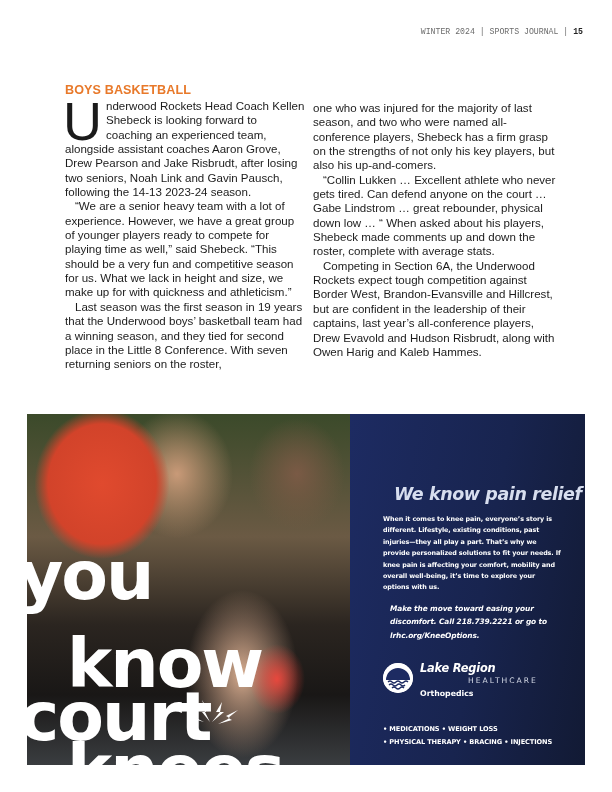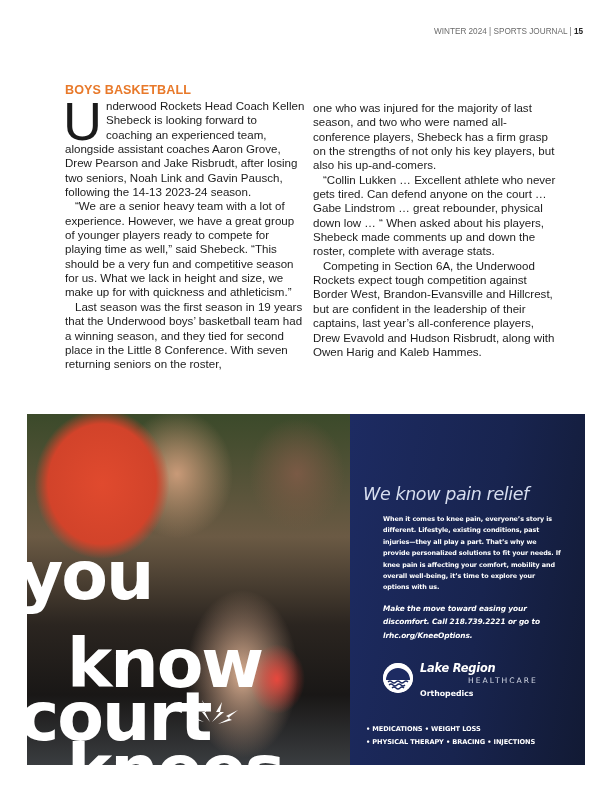--- a/index.html
+++ b/index.html
@@ -1,17 +1,17 @@
 <!DOCTYPE html>
 <html><head>
 <meta charset="utf-8">
 <style>
   html,body{margin:0;padding:0;background:#ffffff;}
   body{width:612px;height:792px;position:relative;overflow:hidden;font-family:"Liberation Sans",sans-serif;}
-  .running-head{position:absolute;top:27px;right:29px;font-family:Liberation Sans, sans-serif;font-size:8.2px;color:#6b6b6b;letter-spacing:0;white-space:nowrap;}
+  .running-head{position:absolute;top:27px;right:29px;font-family:Liberation Mono, monospace;font-size:8.2px;color:#6b6b6b;letter-spacing:0;white-space:nowrap;}
   .running-head b{color:#222;font-weight:bold;}
   .section-title{position:absolute;left:65px;top:83px;font-size:12.6px;font-weight:bold;color:#e8792a;letter-spacing:0.1px;}
   .col{position:absolute;font-size:11.55px;line-height:14.35px;color:#1b1b1b;}
   .col p{margin:0;}
   .col1{left:65px;top:99px;width:240px;}
   .col2{left:313px;top:101px;width:246px;}
   .indent{text-indent:10px;}
   .dropcap{float:left;font-size:54px;line-height:40px;height:40px;margin:2px 4px 0 -2px;font-weight:normal;color:#1b1b1b;font-family:"Liberation Sans",sans-serif;}
   .ad{position:absolute;left:27px;top:414px;width:558px;height:351px;overflow:hidden;}
   .photo{position:absolute;left:0;top:0;width:323px;height:351px;overflow:hidden;
@@ -24,29 +24,29 @@
       linear-gradient(180deg,#3b4a2a 0%,#6b5a44 35%,#2b2520 60%,#191716 80%,#3a3d40 100%);}
   .headline{position:absolute;left:0;top:135px;color:#ffffff;font-family:"DejaVu Sans",sans-serif;font-weight:bold;font-size:68px;line-height:53px;letter-spacing:-2px;}
   .headline div{white-space:nowrap;}
   .hl1{margin-left:-8px;}
   .hl2{margin-left:40px;margin-top:35px;}
   .hl3{margin-left:-8px;}
   .hl4{margin-left:40px;}
   .burst{position:absolute;left:155px;top:282px;}
   .panel{position:absolute;left:323px;top:0;width:235px;height:351px;
     background:linear-gradient(100deg,#1d2b62 0%,#18244f 55%,#121a34 100%);}
-  .panel-title{position:absolute;left:13px;top:70px;color:#d7deef;font-family:"DejaVu Sans",sans-serif;font-style:italic;font-weight:normal;font-size:17.5px;letter-spacing:-0.4px;white-space:nowrap;}
+  .panel-title{position:absolute;left:44px;top:70px;color:#d7deef;font-family:"DejaVu Sans",sans-serif;font-style:italic;font-weight:bold;font-size:17.5px;letter-spacing:-0.4px;white-space:nowrap;}
   .panel-body{position:absolute;left:33px;top:100px;width:180px;color:#ffffff;font-family:"DejaVu Sans",sans-serif;font-weight:bold;font-size:6.4px;line-height:11.4px;letter-spacing:-0.1px;}
-  .panel-cta{position:absolute;left:33px;top:188px;width:185px;color:#ffffff;font-family:"DejaVu Sans",sans-serif;font-weight:bold;font-style:italic;font-size:7.4px;line-height:13.4px;letter-spacing:-0.1px;}
+  .panel-cta{position:absolute;left:40px;top:188px;width:185px;color:#ffffff;font-family:"DejaVu Sans",sans-serif;font-weight:bold;font-style:italic;font-size:7.4px;line-height:13.4px;letter-spacing:-0.1px;}
   .logo{position:absolute;left:33px;top:247px;width:120px;height:50px;}
   .logo-mark{position:absolute;left:0;top:2px;width:30px;height:30px;border-radius:50%;background:#ffffff;overflow:hidden;}
   .logo-name{position:absolute;left:37px;top:0px;color:#ffffff;font-family:"DejaVu Sans",sans-serif;font-style:italic;font-weight:bold;font-size:11.4px;white-space:nowrap;letter-spacing:-0.2px;text-align:center;}
   .logo-sub{position:absolute;left:37px;top:15px;color:#d6dbe8;font-family:"DejaVu Sans",sans-serif;font-size:7.6px;letter-spacing:2px;white-space:nowrap;padding-left:48px;}
   .logo-dept{position:absolute;left:37px;top:28px;color:#ffffff;font-family:"DejaVu Sans",sans-serif;font-weight:bold;font-size:7.8px;white-space:nowrap;}
-  .services{position:absolute;left:16px;top:309px;color:#ffffff;font-family:"DejaVu Sans",sans-serif;font-weight:bold;font-size:6.6px;line-height:13px;letter-spacing:-0.1px;white-space:nowrap;}
+  .services{position:absolute;left:33px;top:309px;color:#ffffff;font-family:"DejaVu Sans",sans-serif;font-weight:bold;font-size:6.6px;line-height:13px;letter-spacing:-0.1px;white-space:nowrap;}
 </style>
 </head>
 <body>
 
 <div class="running-head">
   <span>WINTER 2024</span>
   <span>|</span>
   <span>SPORTS JOURNAL</span>
   <span>|</span>
   <b>15</b>

